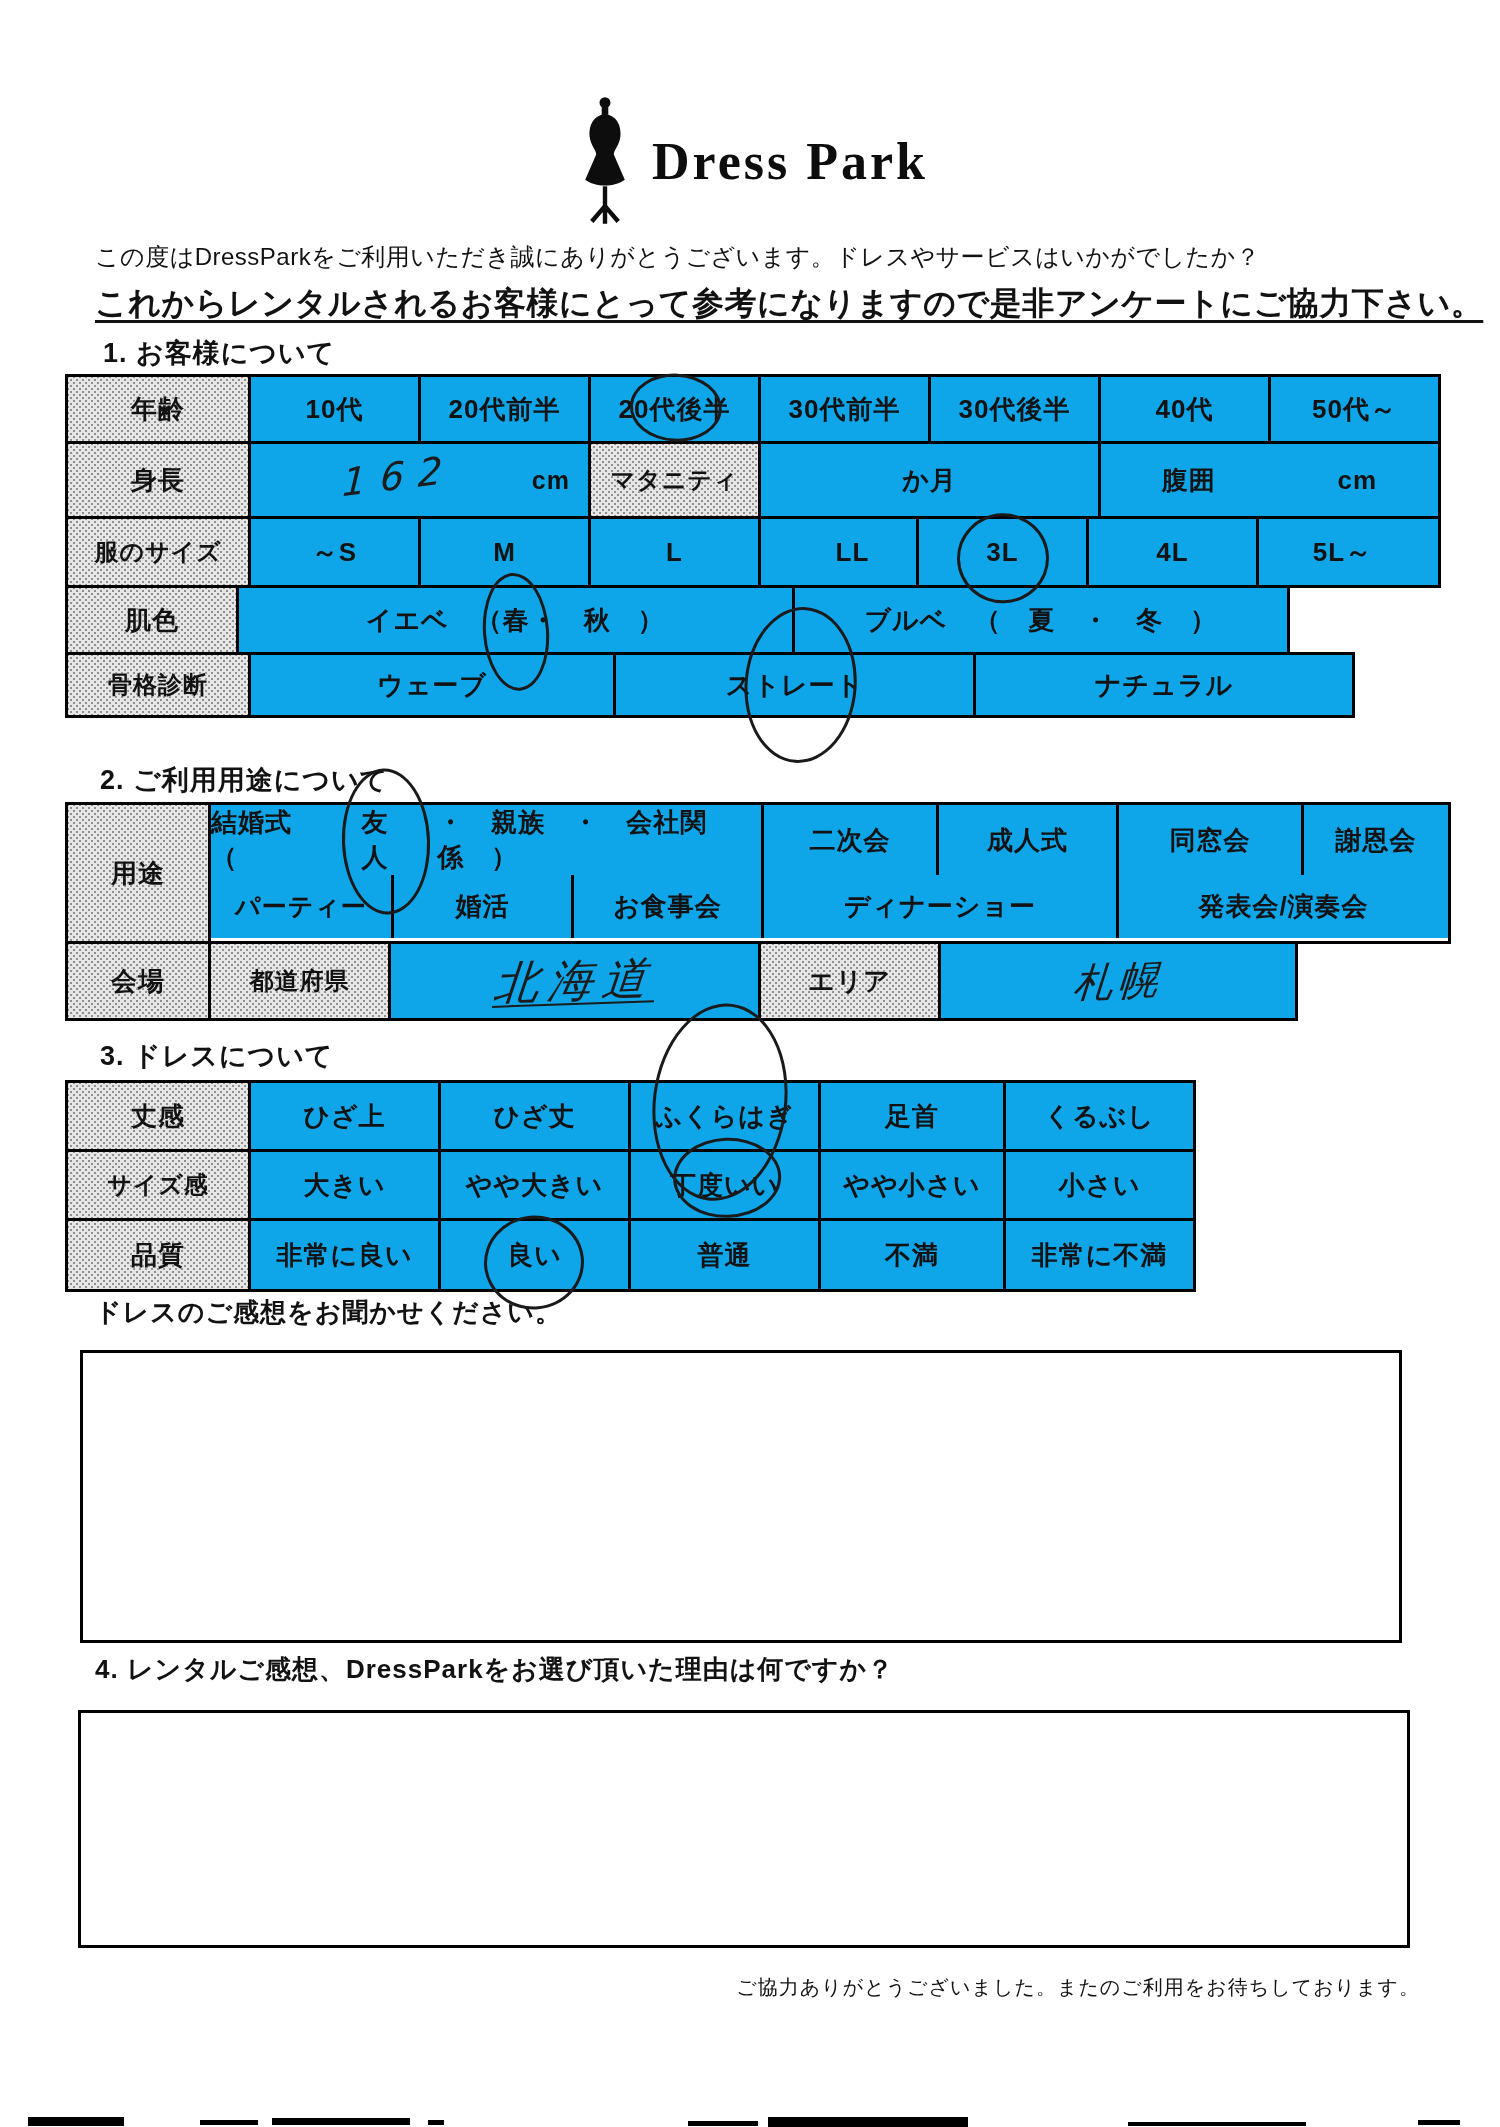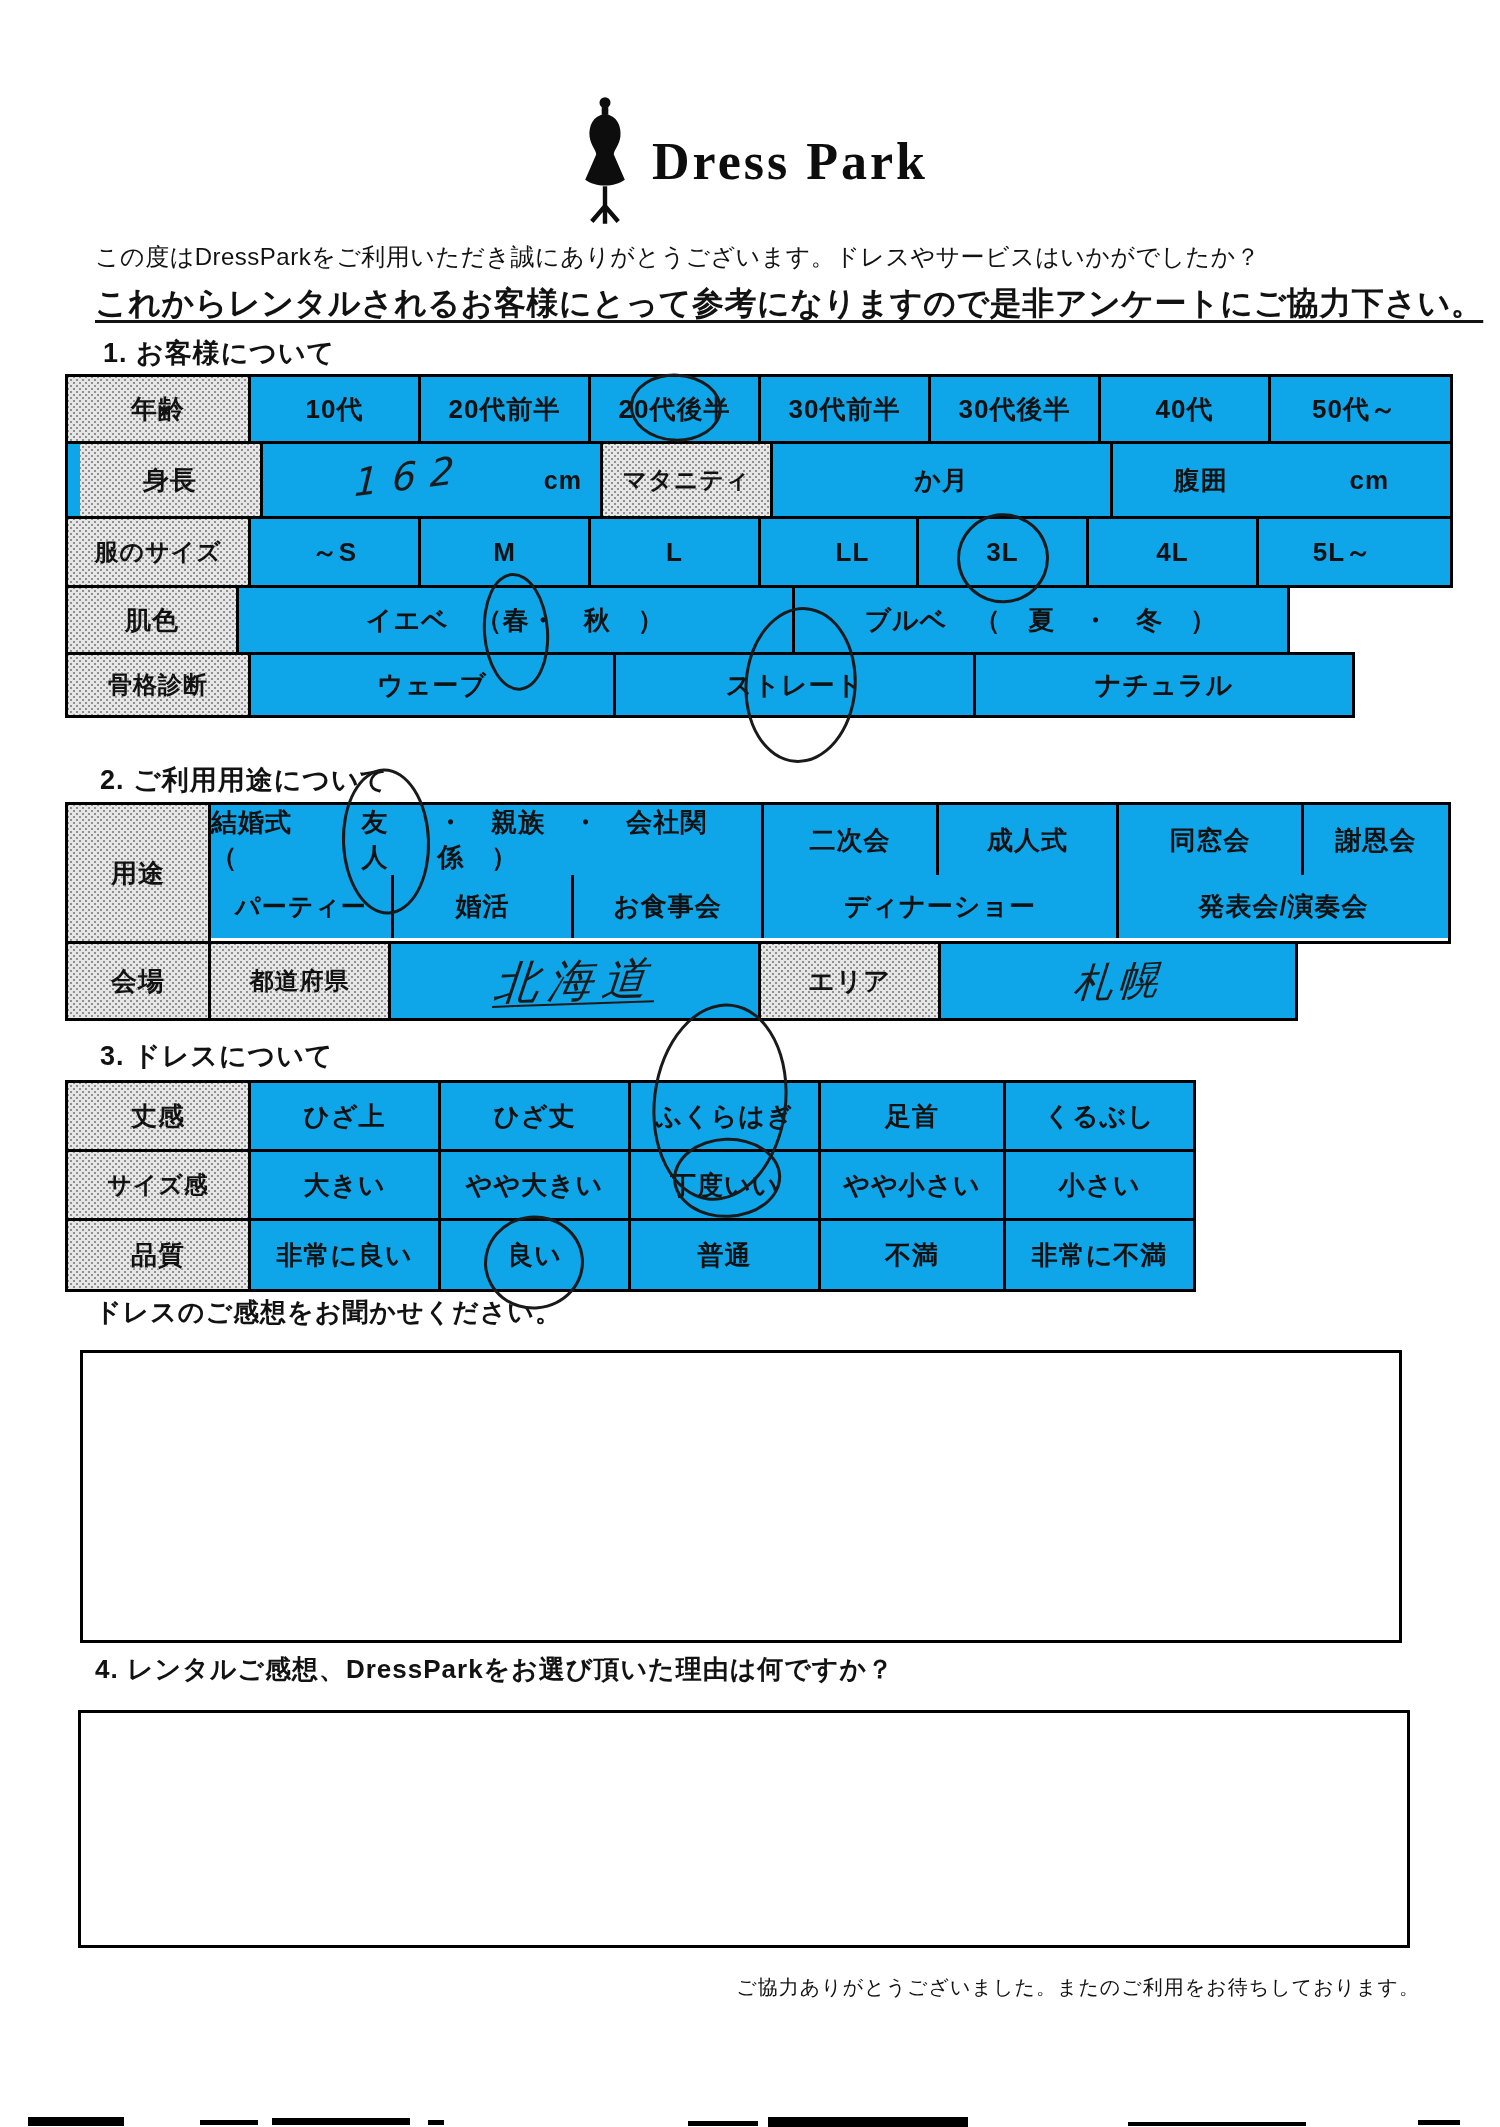--- a/index.html
+++ b/index.html
@@ -105,21 +105,21 @@
           <span>30代後半</span>
         </div>
       <div class="cell" style="width:170px;">
           <span>40代</span>
         </div>
       <div class="cell" style="width:170px;">
           <span>50代～</span>
         </div>
     </div>
 
-    <div class="trow" style="height:72px;padding-left:12px;">
+    <div class="trow" style="height:72px;">
       <div class="cell shade" style="width:180px;">
           <span>身長</span>
         </div>
       <div class="cell" style="width:340px;">
         <span class="hand hw-162">162</span>
         <span class="unit-right">cm</span>
       </div>
       <div class="cell shade" style="width:170px; font-size:24px;">
           <span>マタニティ</span>
         </div>

